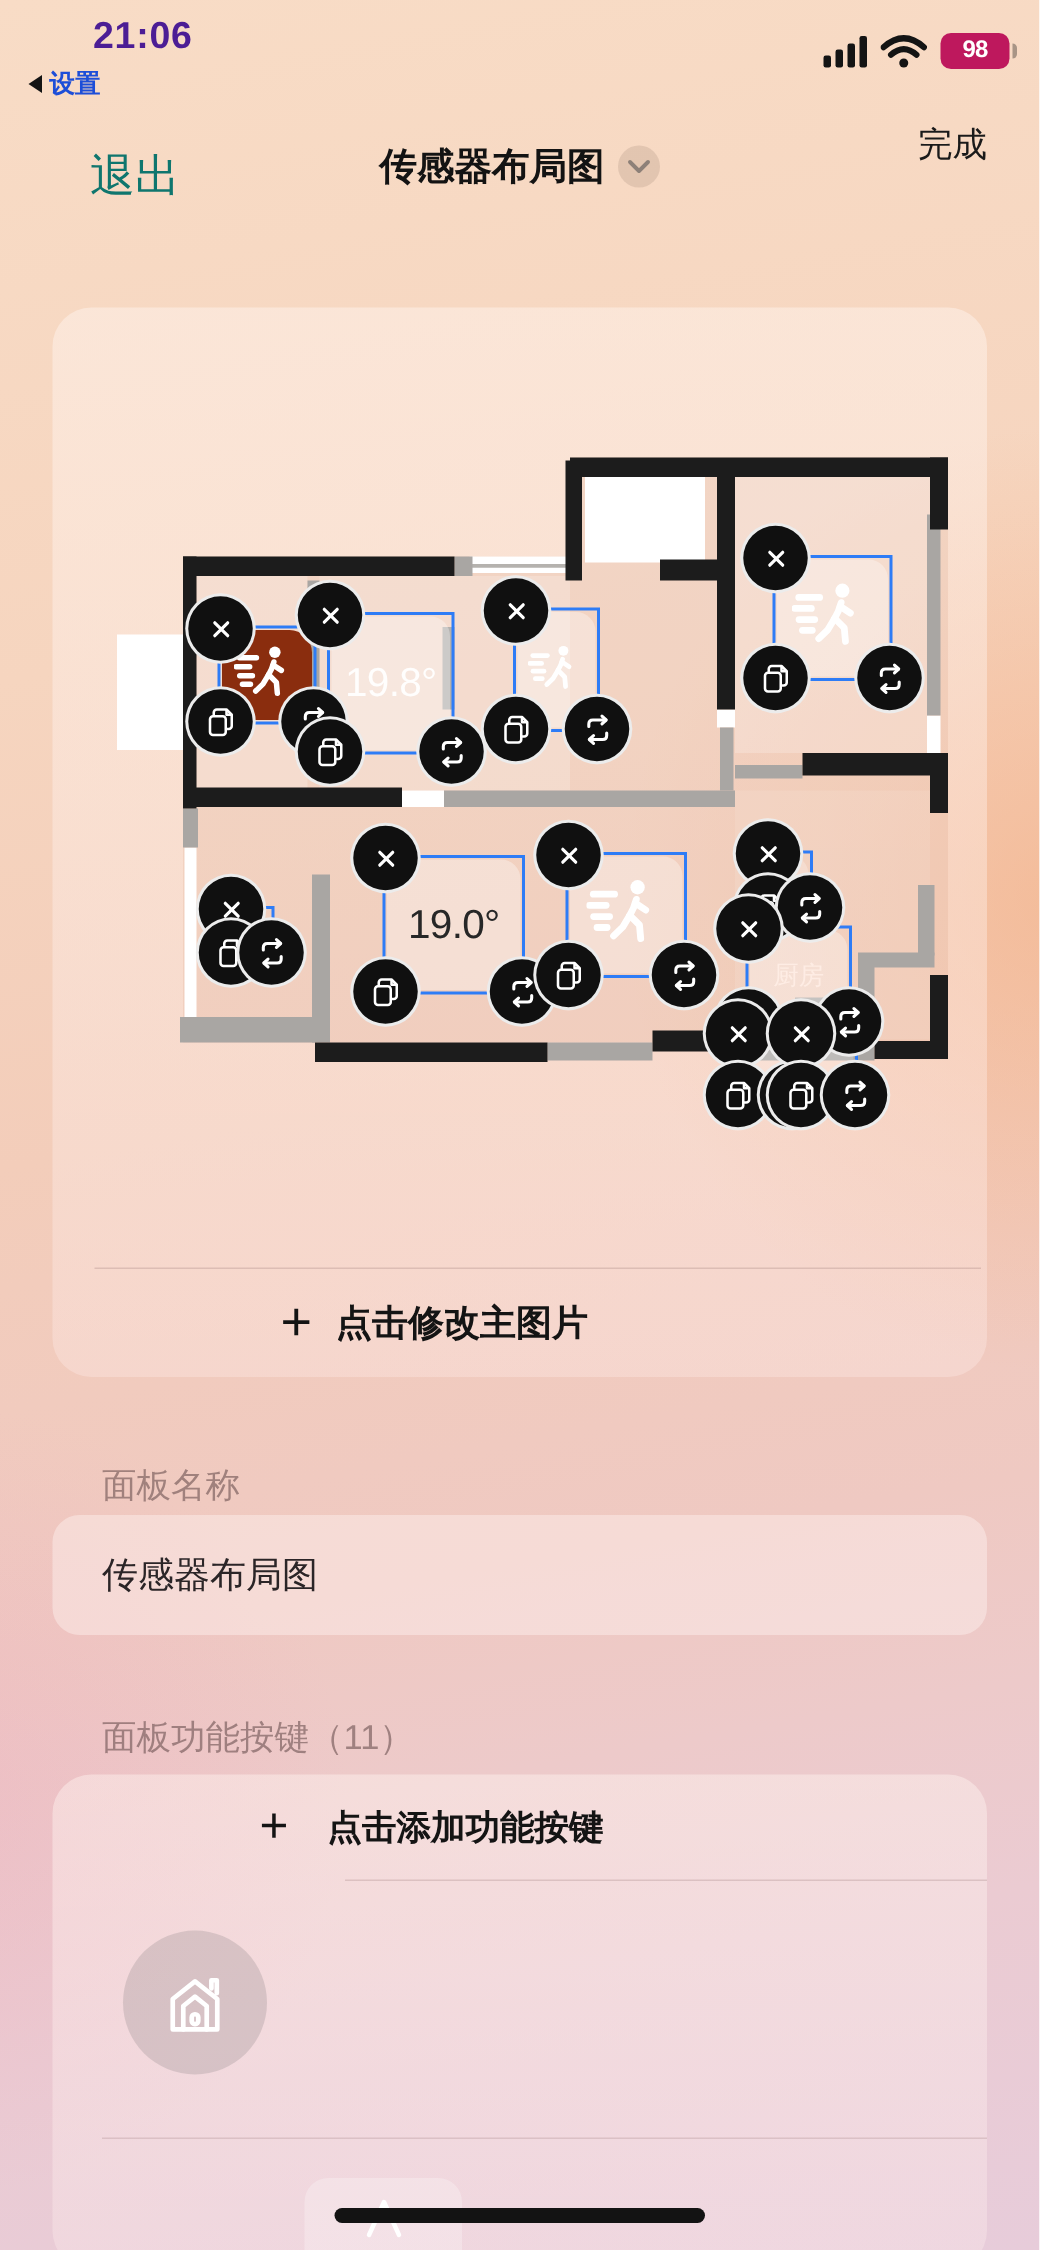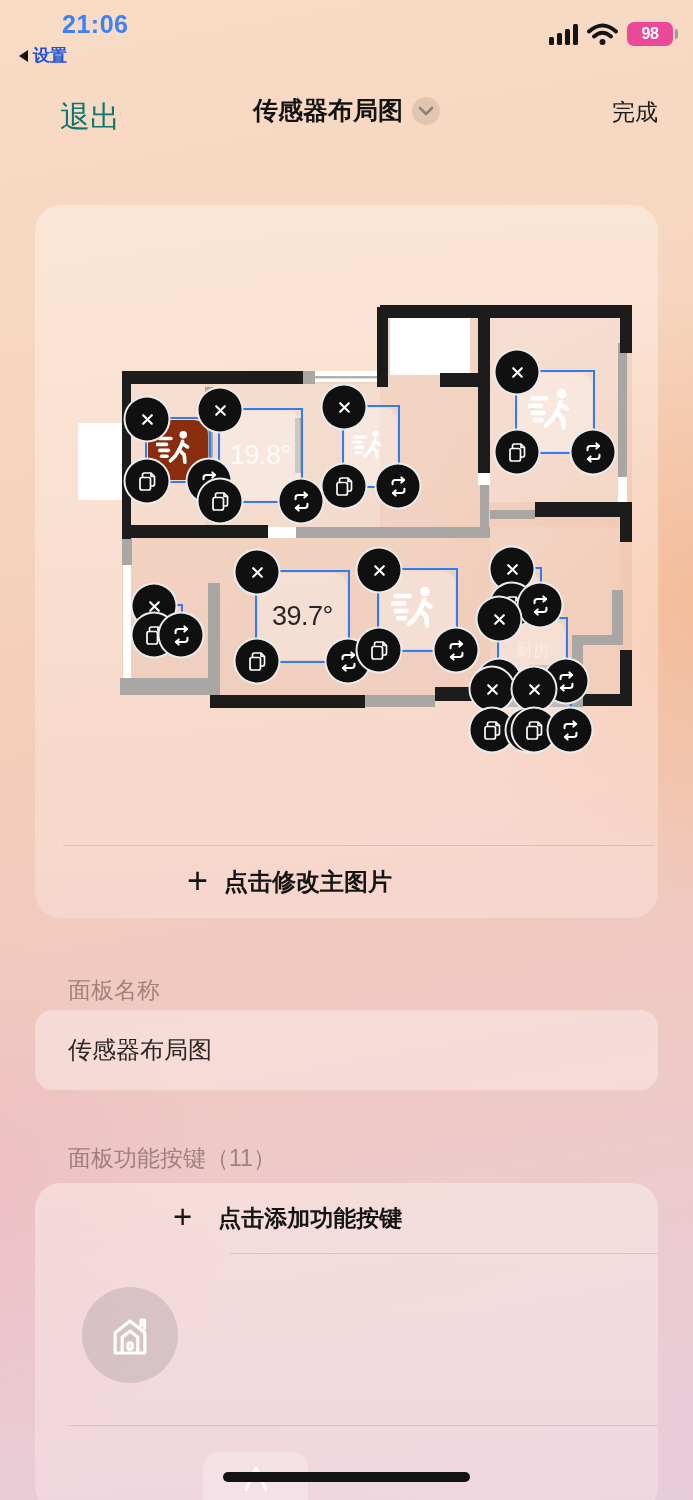--- a/index.html
+++ b/index.html
@@ -11,33 +11,33 @@
   .bg{
     position:absolute;inset:0;
     background:linear-gradient(170deg,#f8dcc6 0%,#f6d5bf 28%,#f3cdba 48%,#efc9c2 68%,#ebcbd2 85%,#e7ccda 100%);
   }
   .bg::after{
     content:"";position:absolute;inset:0;
     background:radial-gradient(ellipse 60% 30% at 102% 40%,rgba(244,170,122,.50),rgba(244,170,122,0) 70%),
                radial-gradient(ellipse 55% 25% at -5% 80%,rgba(235,160,190,.25),rgba(235,160,190,0) 70%);
   }
   
-  .time{position:absolute;left:62px;top:10px;font-size:25px;font-weight:700;color:#3b82f6;letter-spacing:.5px;}
+  .time{position:absolute;left:62px;top:10px;font-size:25px;font-weight:700;color:#4c1d95;letter-spacing:.5px;}
   .back-btn{position:absolute;left:19px;top:44px;display:flex;align-items:center;gap:5px;color:#1d4ed8;}
   .back-tri{width:0;height:0;border-top:6px solid transparent;border-bottom:6px solid transparent;border-right:9px solid #141414;}
   .back-label{font-size:17px;font-weight:700;}
   .statusicons{position:absolute;right:20px;top:22px;display:flex;align-items:center;gap:9px;}
   .sigbars{display:flex;align-items:flex-end;gap:2.5px;height:22px;}
   .sigbars i{display:block;width:5.5px;background:#141414;border-radius:1.5px;}
-  .battery{position:relative;width:46px;height:24px;background:#ec4899;border-radius:7px;display:flex;align-items:center;justify-content:center;}
+  .battery{position:relative;width:46px;height:24px;background:#be185d;border-radius:7px;display:flex;align-items:center;justify-content:center;}
   .battery span{color:#fff;font-size:16px;font-weight:700;letter-spacing:-.5px;}
   .battery::after{content:"";position:absolute;right:-5px;top:7px;width:3px;height:10px;background:rgba(20,20,20,.35);border-radius:0 3px 3px 0;}
   
   .nav-left{position:absolute;left:60px;top:97px;font-size:30px;color:#0f766e;}
-  .nav-right{position:absolute;right:35px;top:97px;font-size:23px;color:#1a1a1a;}
+  .nav-right{position:absolute;right:35px;top:81px;font-size:23px;color:#1a1a1a;}
   .nav-center{position:absolute;left:0;top:94px;width:693px;display:flex;justify-content:center;align-items:center;gap:9px;}
   .nav-title{font-size:25px;font-weight:700;color:#131313;}
   .chev-circle{width:28px;height:28px;border-radius:50%;background:rgba(120,95,80,.16);display:flex;align-items:center;justify-content:center;}
   
   .card1{position:absolute;left:35px;top:205px;width:623px;height:713px;border-radius:26px;
     background:linear-gradient(180deg,rgba(255,244,238,.48),rgba(255,236,233,.34));overflow:hidden;}
   .plan-area{position:absolute;left:0;top:0;width:623px;height:640px;}
   .plan-svg{position:absolute;left:0;top:0;}
   .widgets{position:absolute;left:0;top:0;width:517px;height:640px;}
   .fp-widget{position:absolute;border:2px solid #2E7CF6;box-sizing:border-box;}
@@ -353,21 +353,21 @@
     <g fill="none" stroke="#ffffff" stroke-width="1.9" stroke-linecap="round" stroke-linejoin="round">
       <path d="M6.5 10 V8.5 Q6.5 6 9 6 H17"></path>
       <path d="M14.6 3.6 L17.2 6 L14.6 8.4"></path>
       <path d="M17.5 14 V15.5 Q17.5 18 15 18 H7"></path>
       <path d="M9.4 15.6 L6.8 18 L9.4 20.4"></path>
     </g>
   </svg>
           </div>
         </div>
         <div class="fp-widget" style="left: 220px; top: 365px; width: 95px; height: 93px;">
-          <div class="fp-content temp dark">39.7°</div>
+          <div class="fp-content temp dark">19.0°</div>
           <div class="fp-btn btn-tl">
             <svg width="22" height="22" viewBox="0 0 24 24">
     <g stroke="#ffffff" stroke-width="2.3" stroke-linecap="round">
       <path d="M7.3 7.3 L16.7 16.7"></path>
                 <path d="M16.7 7.3 L7.3 16.7"></path>
     </g>
   </svg>
           </div>
           <div class="fp-btn btn-bl">
             <svg width="24" height="24" viewBox="0 0 24 24">

